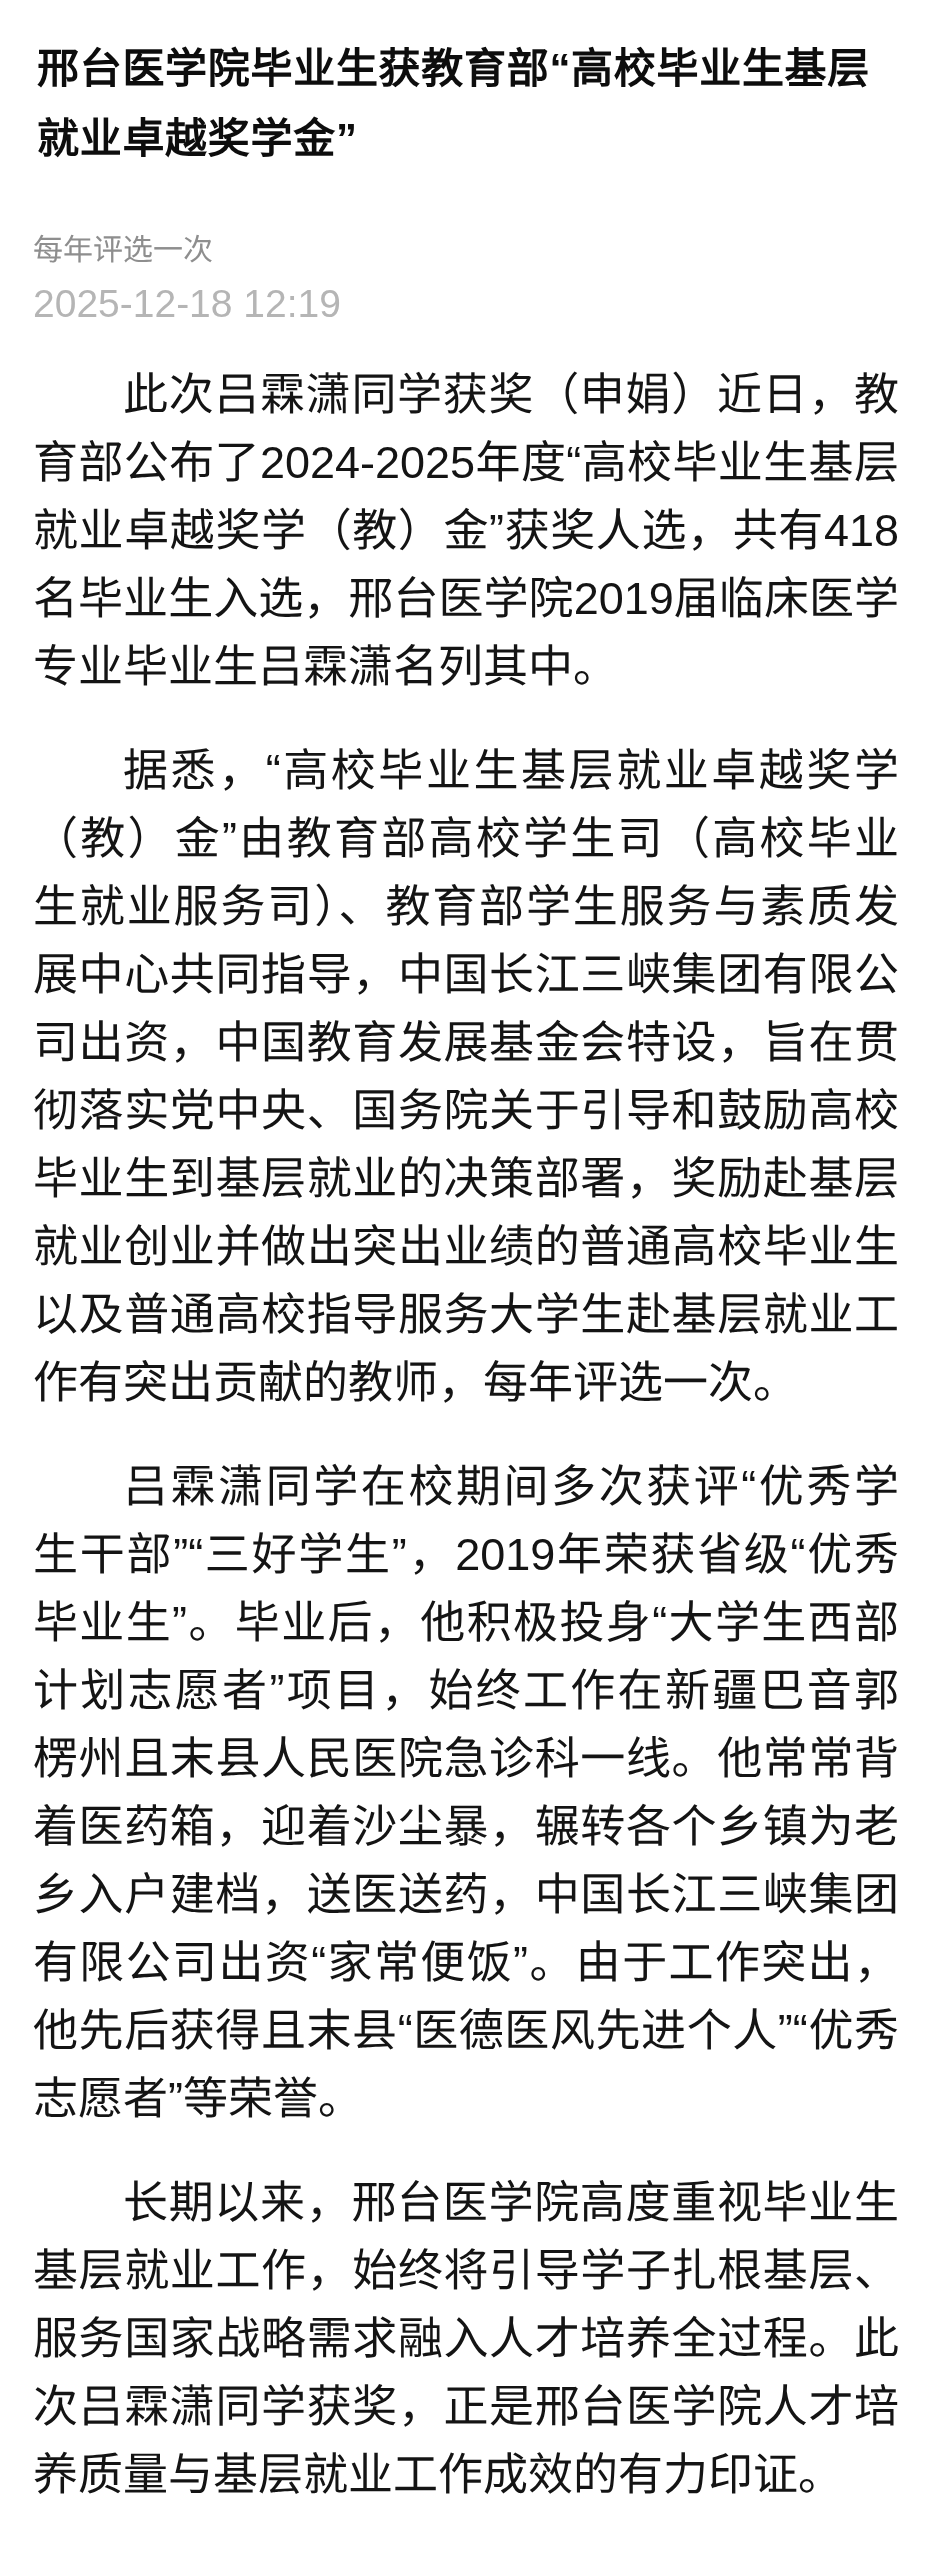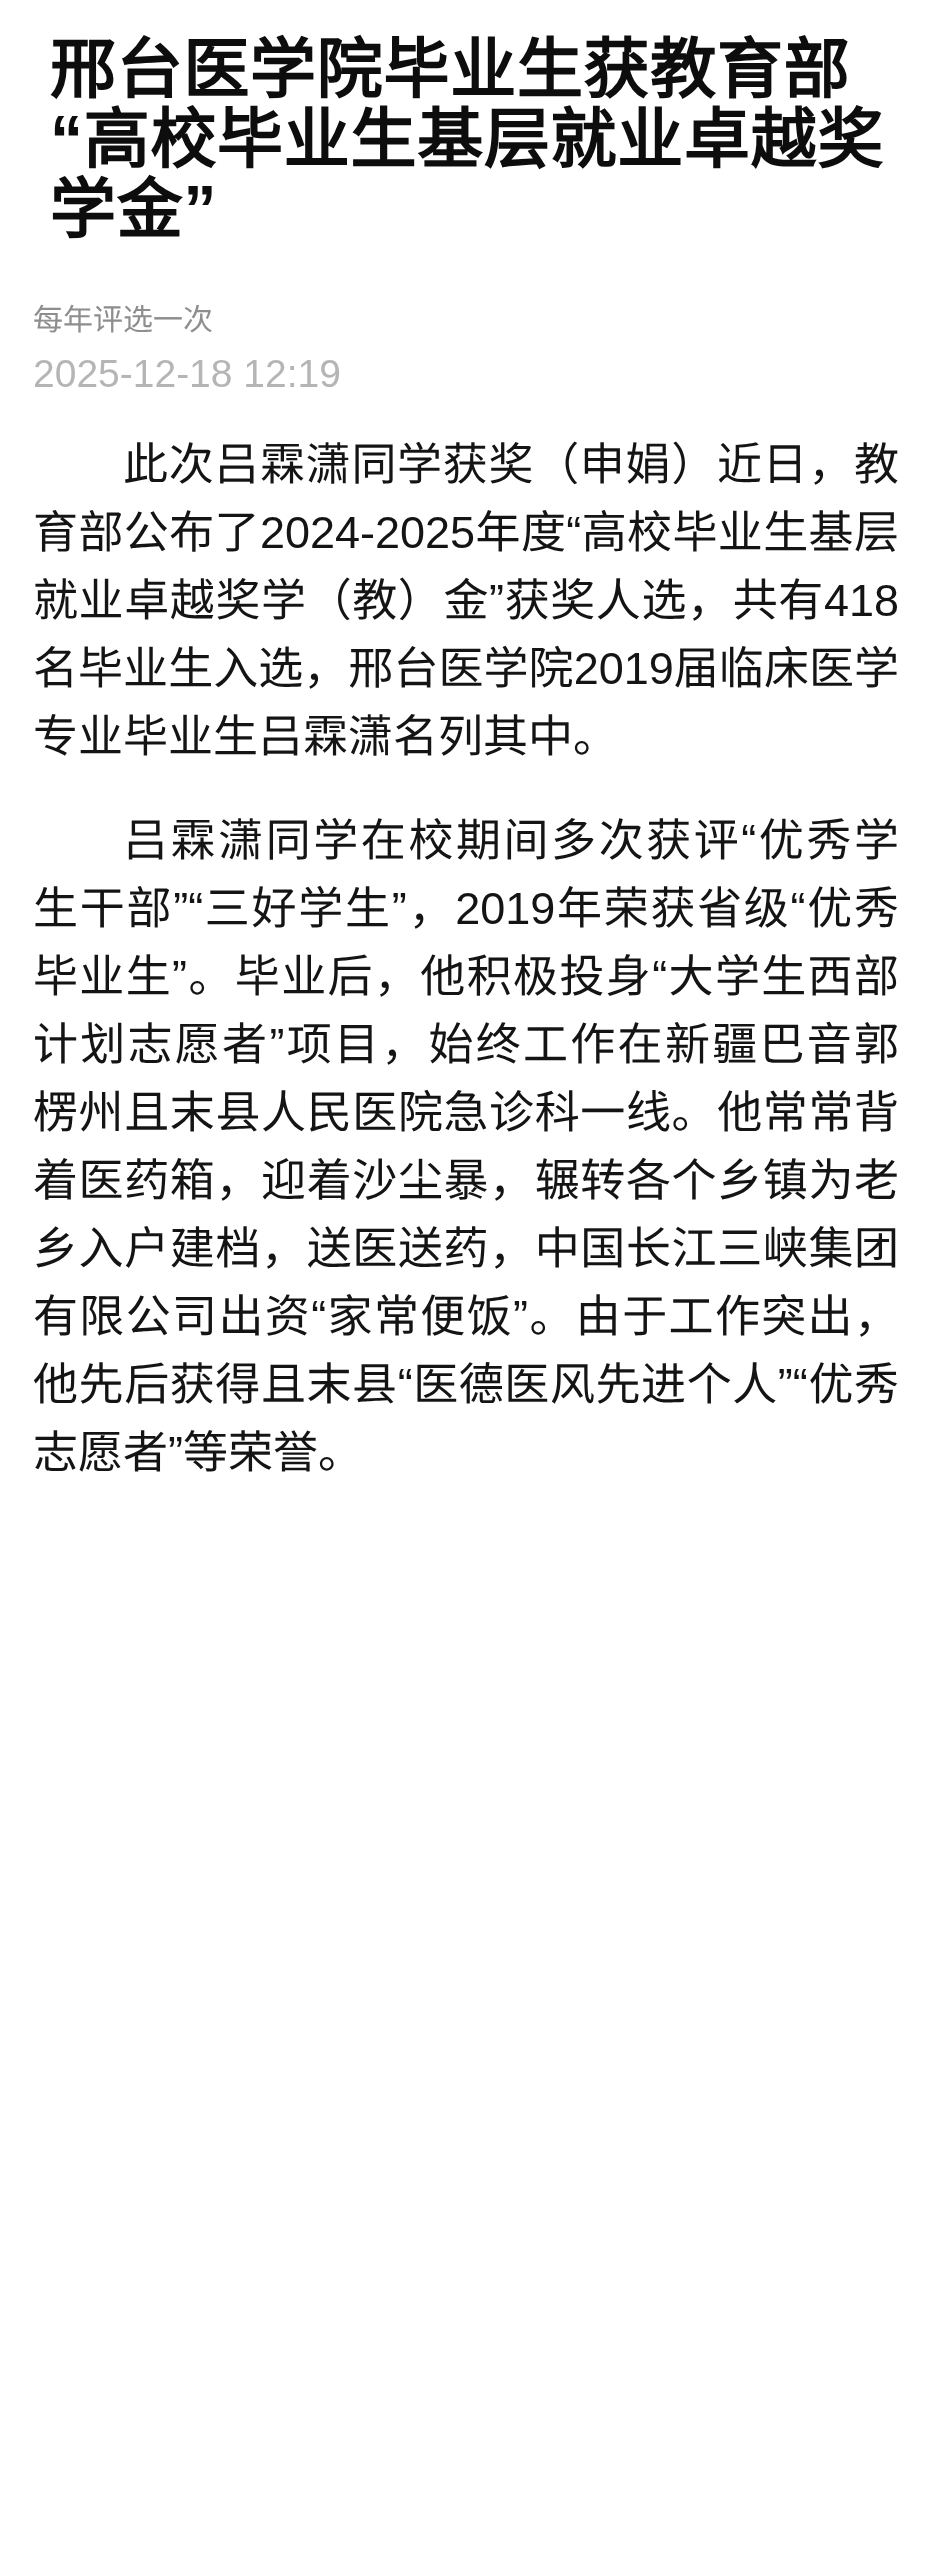--- a/index.html
+++ b/index.html
@@ -20,22 +20,22 @@
     position: relative;
     width: 932px;
     min-height: 2576px;
     margin: 0 auto;
     background: var(--page-bg);
     padding: 0 33px;
     font-family: "Liberation Sans", "DejaVu Sans", sans-serif;
     overflow: hidden;
   }
   .article-title {
-    margin: 34px 0 0 17px;
-    font-size: 66px;
+    margin: 34px 0 0 4px;
+    font-size: 42px;
     line-height: 70px;
     font-weight: 700;
     letter-spacing: 0.7px;
     color: var(--title-color);
   }
   .article-meta {
     margin-top: 59px;
   }
   .article-source {
     font-size: 30px;
@@ -74,17 +74,19 @@
 
   <h1 class="article-title">邢台医学院毕业生获教育部“高校毕业生基层就业卓越奖学金”</h1>
 
   <div class="article-meta">
     <div class="article-source">每年评选一次</div>
     <div class="article-datetime">2025-12-18 12:19</div>
   </div>
 
   <div class="article-body">
     <p>此次吕霖潇同学获奖（申娟）近日，教育部公布了2024-2025年度“高校毕业生基层就业卓越奖学（教）金”获奖人选，共有418名毕业生入选，邢台医学院2019届临床医学专业毕业生吕霖潇名列其中。</p>
+    <p>据悉，“高校毕业生基层就业卓越奖学（教）金”由教育部高校学生司（高校毕业生就业服务司）、教育部学生服务与素质发展中心共同指导，中国长江三峡集团有限公司出资，中国教育发展基金会特设，旨在贯彻落实党中央、国务院关于引导和鼓励高校毕业生到基层就业的决策部署，奖励赴基层就业创业并做出突出业绩的普通高校毕业生以及普通高校指导服务大学生赴基层就业工作有突出贡献的教师，每年评选一次。</p>
     <p>吕霖潇同学在校期间多次获评“优秀学生干部”“三好学生”，2019年荣获省级“优秀毕业生”。毕业后，他积极投身“大学生西部计划志愿者”项目，始终工作在新疆巴音郭楞州且末县人民医院急诊科一线。他常常背着医药箱，迎着沙尘暴，辗转各个乡镇为老乡入户建档，送医送药，中国长江三峡集团有限公司出资“家常便饭”。由于工作突出，他先后获得且末县“医德医风先进个人”“优秀志愿者”等荣誉。</p>
+    <p>长期以来，邢台医学院高度重视毕业生基层就业工作，始终将引导学子扎根基层、服务国家战略需求融入人才培养全过程。此次吕霖潇同学获奖，正是邢台医学院人才培养质量与基层就业工作成效的有力印证。</p>
   </div>
 
 </div>
 
 
 </body></html>

